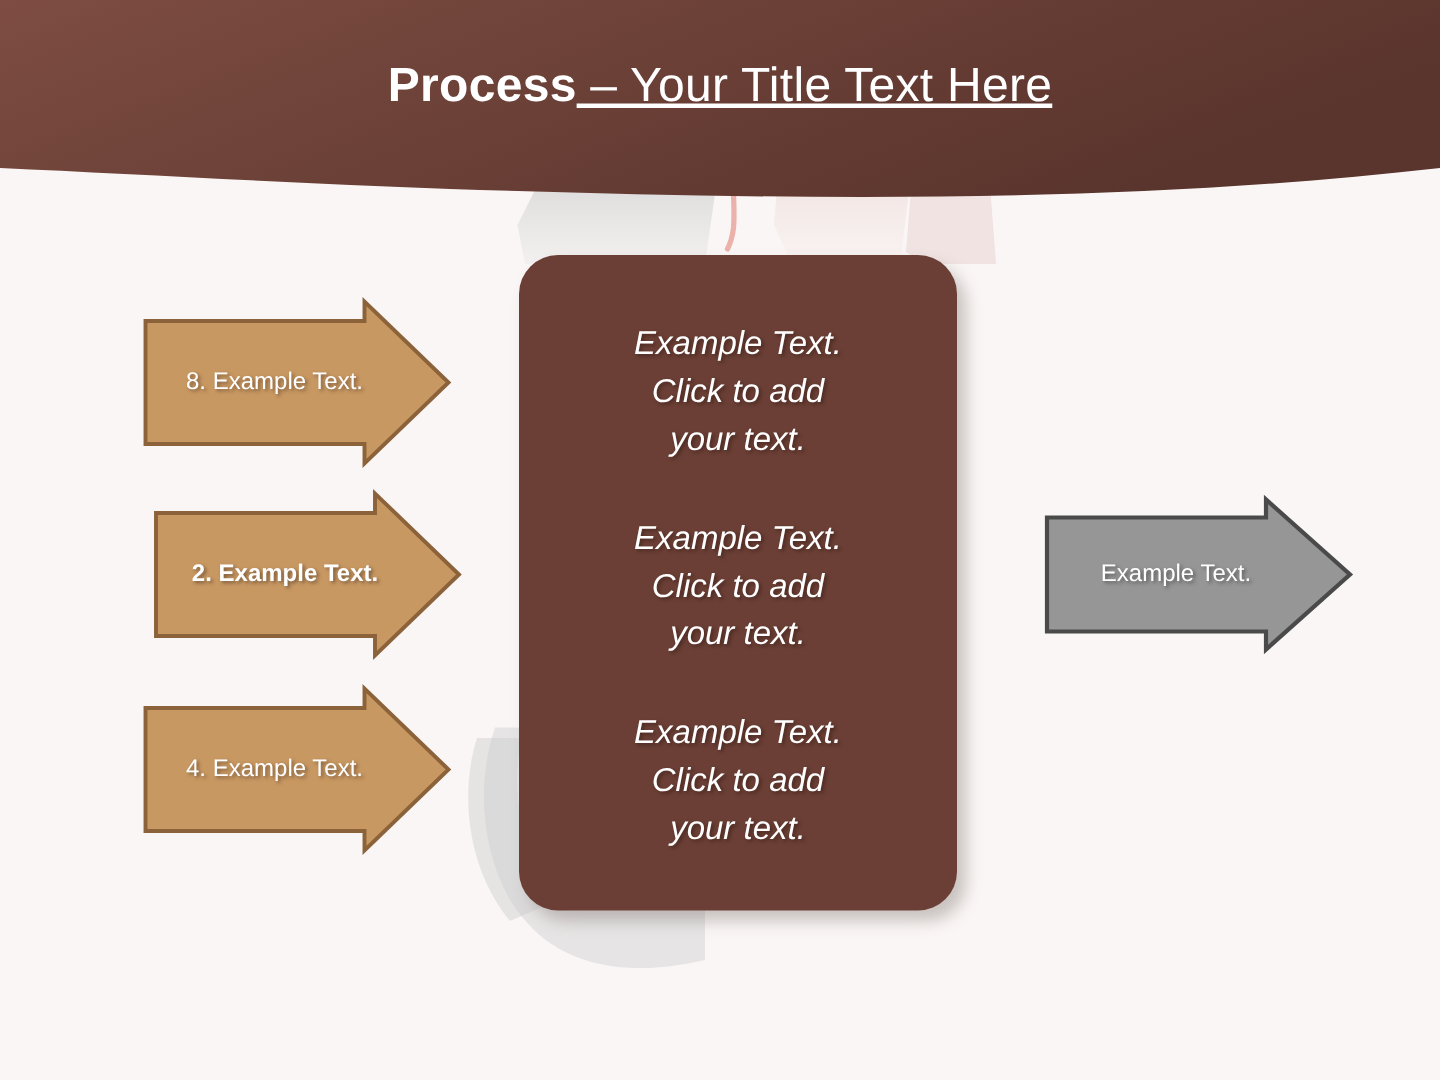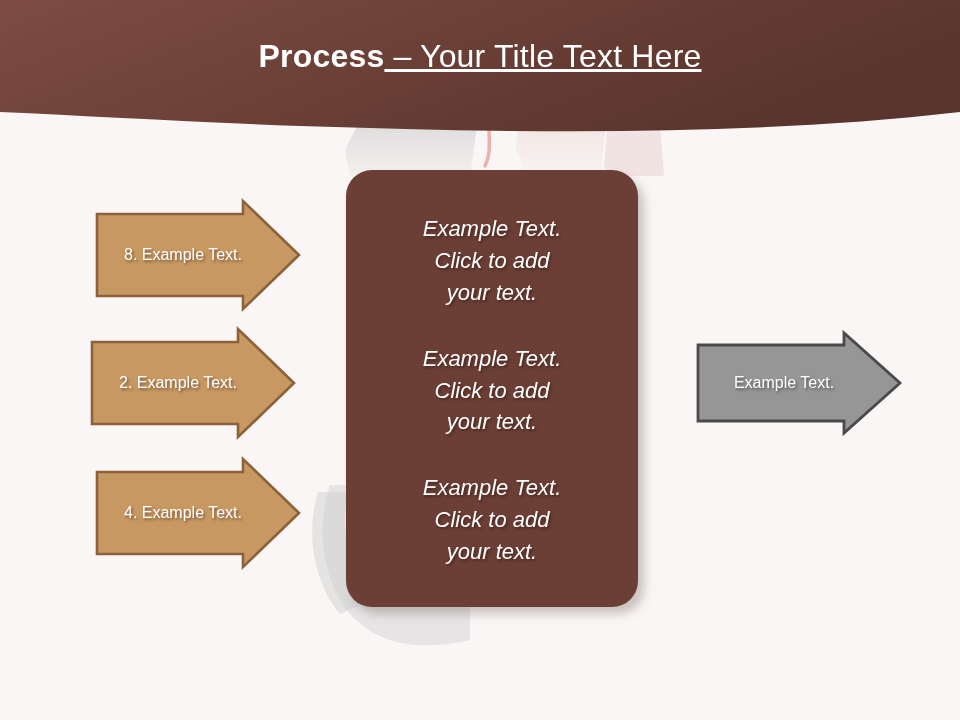--- a/index.html
+++ b/index.html
@@ -153,21 +153,21 @@
     <span class="t-bold">Process</span><span class="t-reg"> – Your Title Text Here</span>
   </div>
 
   <div class="arrow-wrap" style="left:95px; top:199px; width:206px; height:112px;">
     <svg class="arrow-svg" width="206" height="112" viewBox="0 0 206 112" xmlns="http://www.w3.org/2000/svg">
       <polygon points="2,15 148,15 148,2 204,56 148,110 148,97 2,97" fill="#C89862" stroke="#8B6239" stroke-width="2.6" stroke-linejoin="miter"></polygon>
     </svg>
     <div class="arrow-label" style="left:0; top:0; width:176px; height:112px;">8. Example Text.</div>
   </div>
 
-  <div class="arrow-wrap" style="left:90px; top:327px; width:206px; height:112px;">
+  <div class="arrow-wrap" style="left:102px; top:327px; width:206px; height:112px;font-weight:bold;">
     <svg class="arrow-svg" width="206" height="112" viewBox="0 0 206 112" xmlns="http://www.w3.org/2000/svg">
       <polygon points="2,15 148,15 148,2 204,56 148,110 148,97 2,97" fill="#C89862" stroke="#8B6239" stroke-width="2.6" stroke-linejoin="miter"></polygon>
     </svg>
     <div class="arrow-label" style="left:0; top:0; width:176px; height:112px;">2. Example Text.</div>
   </div>
 
   <div class="arrow-wrap" style="left:95px; top:457px; width:206px; height:112px;">
     <svg class="arrow-svg" width="206" height="112" viewBox="0 0 206 112" xmlns="http://www.w3.org/2000/svg">
       <polygon points="2,15 148,15 148,2 204,56 148,110 148,97 2,97" fill="#C89862" stroke="#8B6239" stroke-width="2.6" stroke-linejoin="miter"></polygon>
     </svg>

